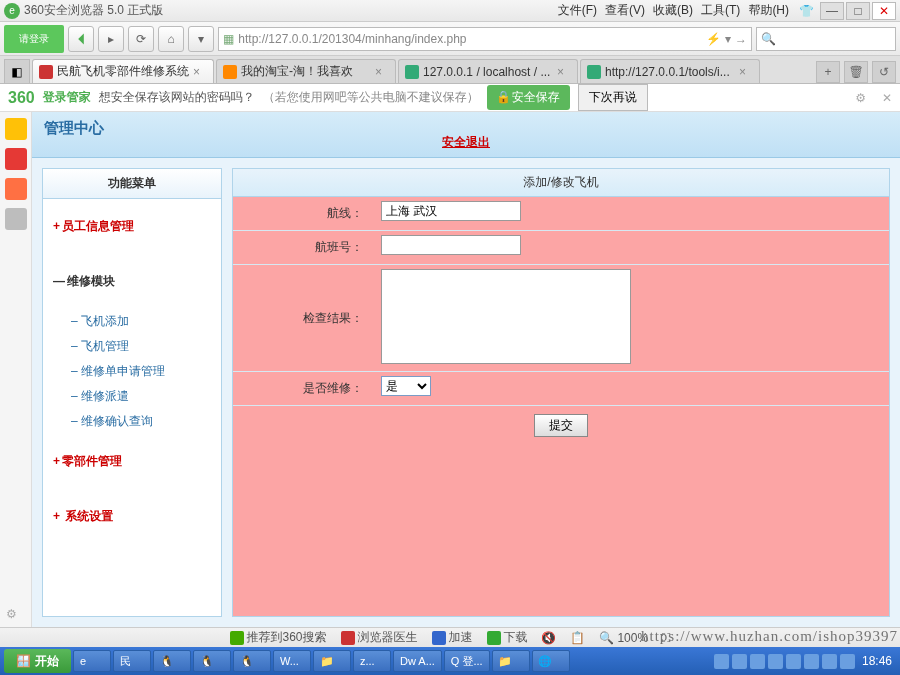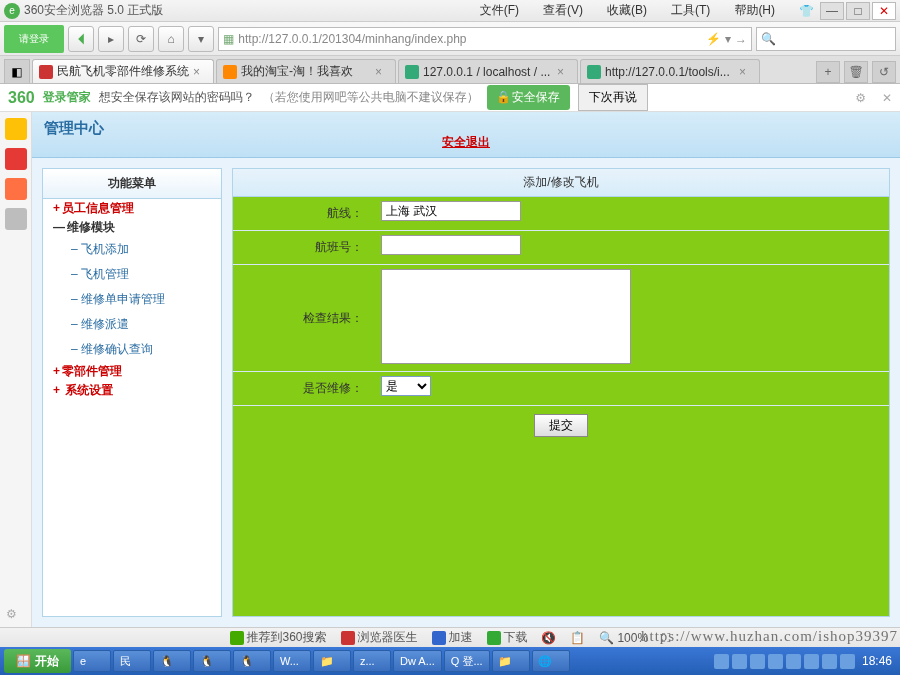--- a/index.html
+++ b/index.html
@@ -1,20 +1,20 @@
 <!DOCTYPE html>
 <html><head>
 <meta charset="utf-8">
 <style>
 *{margin:0;padding:0;box-sizing:border-box;font-family:"Microsoft YaHei",SimSun,Arial,sans-serif;font-size:12px}
 body{width:900px;height:675px;overflow:hidden;background:#fff}
 .titlebar{height:22px;background:linear-gradient(#f5f5f5,#e8e8e8);display:flex;align-items:center;padding:0 4px;border-bottom:1px solid #ccc}
 .titlebar .favicon{width:16px;height:16px;background:#4caf50;border-radius:50%;margin-right:4px;display:flex;align-items:center;justify-content:center;color:#fff;font-size:10px}
 .titlebar .title{flex:1;color:#555}
-.titlebar .menus{display:flex;gap:24px;color:#333;margin-right:24px}
+.titlebar .menus{display:flex;gap:8px;color:#333;margin-right:10px}
 .titlebar .menus span{cursor:pointer}
 .winbtns{display:flex;gap:2px}
 .winbtn{width:24px;height:18px;background:#e0e0e0;border:1px solid #bbb;display:flex;align-items:center;justify-content:center;cursor:pointer;color:#555}
 .winbtn.close{background:#fff;color:#d00}
 .navbar{height:34px;background:linear-gradient(#f8f8f8,#eaeaea);display:flex;align-items:center;padding:0 4px;border-bottom:1px solid #ccc;gap:4px}
 .loginbox{width:60px;height:28px;background:#5cc75c;color:#fff;display:flex;align-items:center;justify-content:center;font-size:10px;border-radius:2px;cursor:pointer}
 .navbtn{width:26px;height:26px;border:1px solid #bbb;border-radius:3px;background:linear-gradient(#fff,#e8e8e8);display:flex;align-items:center;justify-content:center;cursor:pointer;color:#666}
 .navbtn.back svg{fill:#4caf50}
 .addrbar{flex:1;height:24px;border:1px solid #bbb;background:#fff;display:flex;align-items:center;padding:0 4px;gap:4px}
 .addrbar input{flex:1;border:none;outline:none;color:#888;font-size:12px}
@@ -45,25 +45,25 @@
 .sideicon.orange{background:#ff7043}
 .sideicon.gray{background:#bdbdbd}
 .content{position:absolute;left:32px;right:0;top:112px;bottom:48px;background:#fff;display:flex;flex-direction:column}
 .appheader{height:46px;background:linear-gradient(#d6ecf9,#bfe0f5);border-bottom:1px solid #9ac9e6;padding:4px 12px;display:flex;flex-direction:column;justify-content:center}
 .appheader .atitle{color:#2a6da3;font-size:15px;font-weight:bold}
 .appheader .logout{text-align:center;margin-top:-4px}
 .appheader .logout a{color:#c00;font-weight:bold;text-decoration:underline;cursor:pointer}
 .appbody{flex:1;background:#e8f3fb;display:flex;padding:10px;gap:10px}
 .menu{width:180px;background:#fff;border:1px solid #b0d4ea}
 .menu .mtitle{background:linear-gradient(#fff,#e8f3fb);text-align:center;padding:6px;font-weight:bold;color:#333;border-bottom:1px solid #b0d4ea}
-.menu .mitem{padding:1px 10px;color:#c00;font-weight:bold;cursor:pointer;border-bottom:0px solid #eee}
+.menu .mitem{padding:19px 10px;color:#c00;font-weight:bold;cursor:pointer;border-bottom:0px solid #eee}
 .menu .mitem .plus{color:#c00;margin-right:2px}
 .menu .msub{padding:4px 10px 4px 28px;color:#2a6da3;cursor:pointer}
 .menu .msub::before{content:"– ";color:#2a6da3}
-.main{flex:1;background:#84cc16;border:1px solid #b0d4ea}
+.main{flex:1;background:#fca5a5;border:1px solid #b0d4ea}
 .formtitle{background:linear-gradient(#e8f3fb,#d6ecf9);text-align:center;padding:5px;color:#333;border-bottom:1px solid #b0d4ea}
 .formrow{display:flex;border-bottom:1px solid #d6e8f3}
 .formlabel{width:140px;text-align:right;padding:8px 10px;color:#333}
 .formfield{flex:1;padding:4px 8px}
 .formfield input[type=text]{width:140px;height:20px;border:1px solid #999;padding:6px 4px}
 .formfield textarea{width:250px;height:95px;border:1px solid #999;padding:4px;resize:none}
 .formfield select{width:50px;height:20px;border:1px solid #7a9cc6;background:#fff}
 .formsubmit{text-align:center;padding:8px}
 .formsubmit button{padding:2px 14px;border:1px solid #888;background:linear-gradient(#fff,#ddd);cursor:pointer}
 .statusbar{position:absolute;bottom:28px;left:0;right:0;height:20px;background:linear-gradient(#f2f2f2,#e6e6e6);border-top:1px solid #ccc;display:flex;align-items:center;padding:0 8px;gap:14px;color:#555;font-size:11px;justify-content:center}

